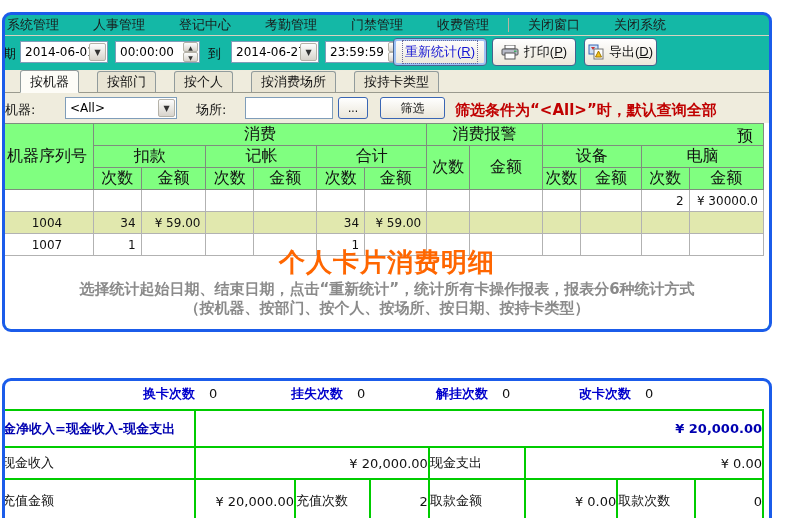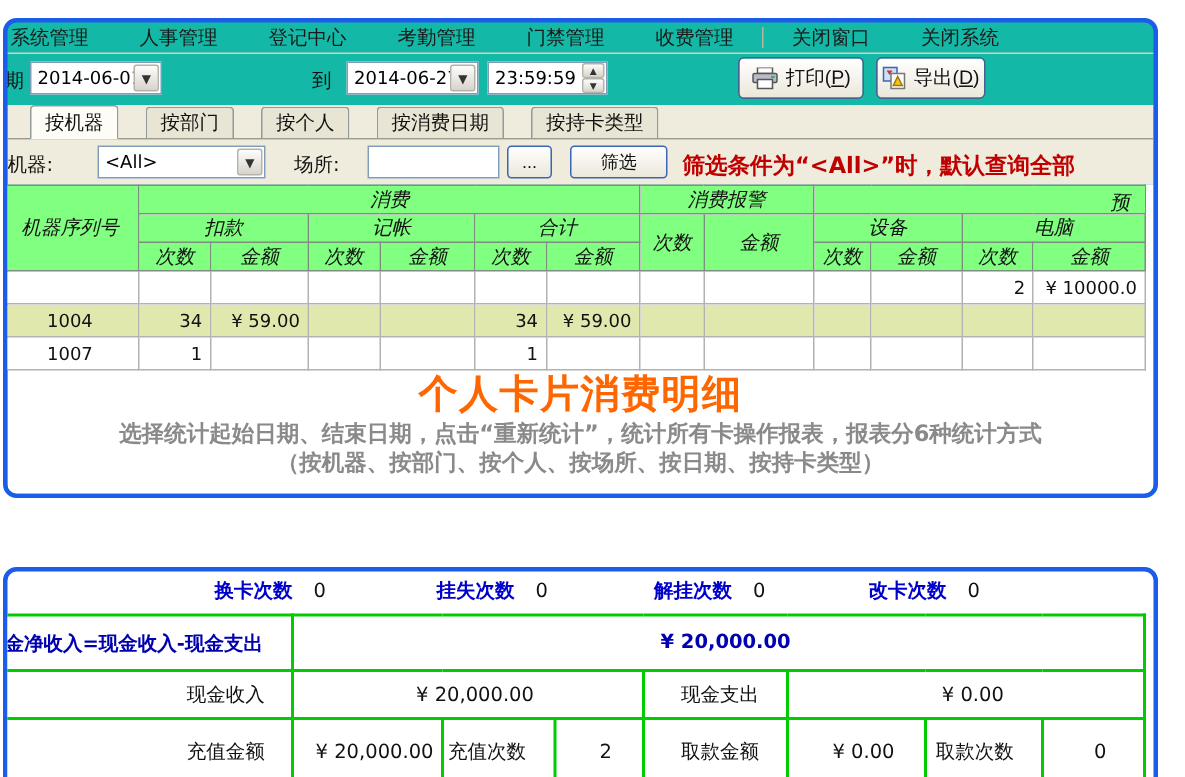--- a/index.html
+++ b/index.html
@@ -53,21 +53,21 @@
                 border:1px solid #7f9db9; font-size:12px; padding:0 3px; }
   .smallbtn { position:absolute; top:4px; height:22px; background:linear-gradient(#ffffff,#ebe7da);
               border:1px solid #3a66b4; border-radius:3px; font-size:12px; color:#111;
               display:flex; align-items:center; justify-content:center; }
   .hint { position:absolute; top:8px; font-size:15px; font-weight:bold; color:#c00000; white-space:nowrap; }
 
   
   .content { position:absolute; left:0; top:108px; width:100%; height:238px; background:#fff; }
   #reportTable { position:absolute; left:-5px; top:0; border-collapse:collapse; table-layout:fixed; }
   #reportTable th { background:#80ff80; border:1px solid #7e8e7e; font-weight:normal;
-                    font-size:13px; color:#111; height:18px; overflow:hidden; white-space:nowrap;font-style:italic; }
+                    font-size:16px; color:#111; height:18px; overflow:hidden; white-space:nowrap; }
   #reportTable td { border:1px solid #b2b2b2; font-size:12px; color:#111; height:22px;
                     background:#fff; white-space:nowrap; overflow:hidden; }
   #reportTable tr.alt td { background:#e1e8ae; }
   #reportTable td.c { text-align:center; }
   #reportTable td.r { text-align:right; padding-right:5px; }
   th.partialgrp { position:relative; }
   th.partialgrp span { position:absolute; right:10px; top:2px; }
 
   
   .desc { position:absolute; left:0; top:122px; width:100%; text-align:center; }
@@ -76,22 +76,22 @@
   .desc-line:first-of-type { margin-top:5px; }
 
   
   .stats { position:absolute; left:0; top:4px; width:100%; height:20px; font-size:13px; }
   .stat-pair { position:absolute; top:0; white-space:nowrap; }
   .stat-label { color:#0000cc; font-weight:bold; }
   .stat-value { color:#111; margin-left:14px; }
   #sumTable { position:absolute; left:-5px; top:28px; border-collapse:collapse; table-layout:fixed; }
   #sumTable td { border:2px solid #00cc00; font-size:13px; color:#111;
                  white-space:nowrap; overflow:hidden; background:#fff; }
-  #sumTable td.lab { text-align:right; padding-right:18px; }
-  #sumTable td.val { text-align:center; padding-left:9px; }
+  #sumTable td.lab { padding-right:18px; }
+  #sumTable td.val { text-align:right; padding-left:9px; }
   #sumTable tr.netrow td { color:#0000b0; font-weight:bold; }
   #sumTable tr.netrow td.netlab { text-align:left; padding-left:1px; }
 </style>
 </head>
 <body>
 
 <div id="screen">
 
   <div class="panel" id="panelTop">
 
@@ -107,35 +107,45 @@
         <span class="menu-item">关闭系统</span>
       </div>
 
     <div class="toolbar">
       <span class="lbl" style="left:-2px">期</span>
 
       <div class="combo" style="left:15px;width:88px">
         <span class="combo-text">2014-06-01</span>
         <span class="combo-btn">▼</span>
       </div>
+      <div class="spin" style="left:110px;width:85px">
+        <span class="spin-text">00:00:00</span>
+        <span class="spin-btns">
+            <i>▲</i>
+            <i>▼</i>
+          </span>
+      </div>
 
       <span class="lbl" style="left:203px">到</span>
 
       <div class="combo" style="left:226px;width:88px">
         <span class="combo-text">2014-06-27</span>
         <span class="combo-btn">▼</span>
       </div>
       <div class="spin" style="left:320px;width:80px">
         <span class="spin-text">23:59:59</span>
         <span class="spin-btns">
             <i>▲</i>
             <i>▼</i>
           </span>
       </div>
 
+      <button class="xpbtn default" style="left:388px;width:94px">
+        <span class="btn-label">重新统计(<u>R</u>)</span>
+      </button>
       <button class="xpbtn" style="left:487px;width:84px">
         <svg width="18" height="15" viewBox="0 0 18 15">
           <rect x="4" y="0" width="10" height="4" fill="#fdfdfd" stroke="#555"></rect>
           <rect x="1" y="4" width="16" height="6" rx="1" fill="#b8bcc8" stroke="#555"></rect>
           <rect x="4" y="8" width="10" height="6" fill="#fdfdfd" stroke="#555"></rect>
           <rect x="13" y="5.5" width="2.5" height="1.5" fill="#4a6"></rect>
         </svg>
         <span class="btn-label">打印(<u>P</u>)</span>
       </button>
       <button class="xpbtn" style="left:579px;width:73px">
@@ -146,21 +156,21 @@
           <path d="M10.5 7l3 6h-6z" fill="#f4c21a" stroke="#a07a00"></path>
         </svg>
         <span class="btn-label">导出(<u>D</u>)</span>
       </button>
     </div>
 
     <div class="tabstrip" id="tabstrip">
         <div class="tab active">按机器</div>
         <div class="tab">按部门</div>
         <div class="tab">按个人</div>
-        <div class="tab">按消费日期</div>
+        <div class="tab">按消费场所</div>
         <div class="tab">按持卡类型</div>
       </div>
 
     <div class="filterrow">
       <span class="lbl" style="left:0px">机器:</span>
       <div class="combo" style="left:60px;width:112px;top:4px">
         <span class="combo-text">&lt;All&gt;</span>
         <span class="combo-btn">▼</span>
       </div>
       <span class="lbl" style="left:191px">场所:</span>
@@ -229,21 +239,21 @@
               <td class="r"></td>
               <td class="r"></td>
               <td class="r"></td>
               <td class="r"></td>
               <td class="r"></td>
               <td class="r"></td>
               <td class="r"></td>
               <td class="r"></td>
               <td class="r"></td>
               <td class="r">2</td>
-              <td class="r">¥ 10000.0</td>
+              <td class="r">¥ 30000.0</td>
             </tr>
             <tr class="alt">
               <td class="c">1004</td>
               <td class="r">34</td>
               <td class="r">¥ 59.00</td>
               <td class="r"></td>
               <td class="r"></td>
               <td class="r">34</td>
               <td class="r">¥ 59.00</td>
               <td class="r"></td>

